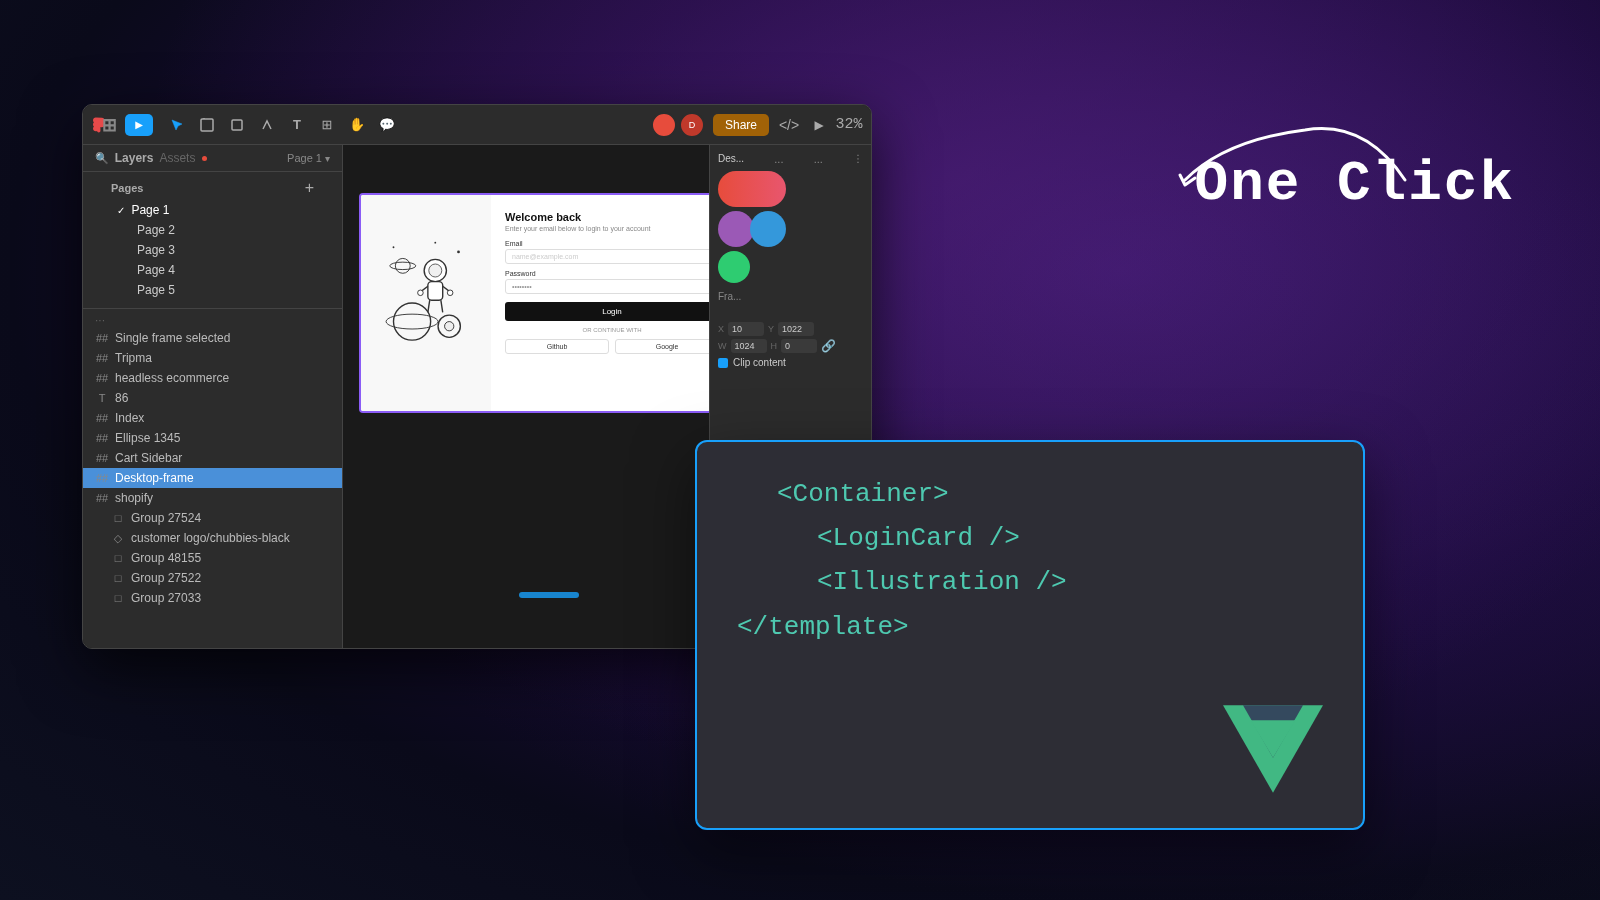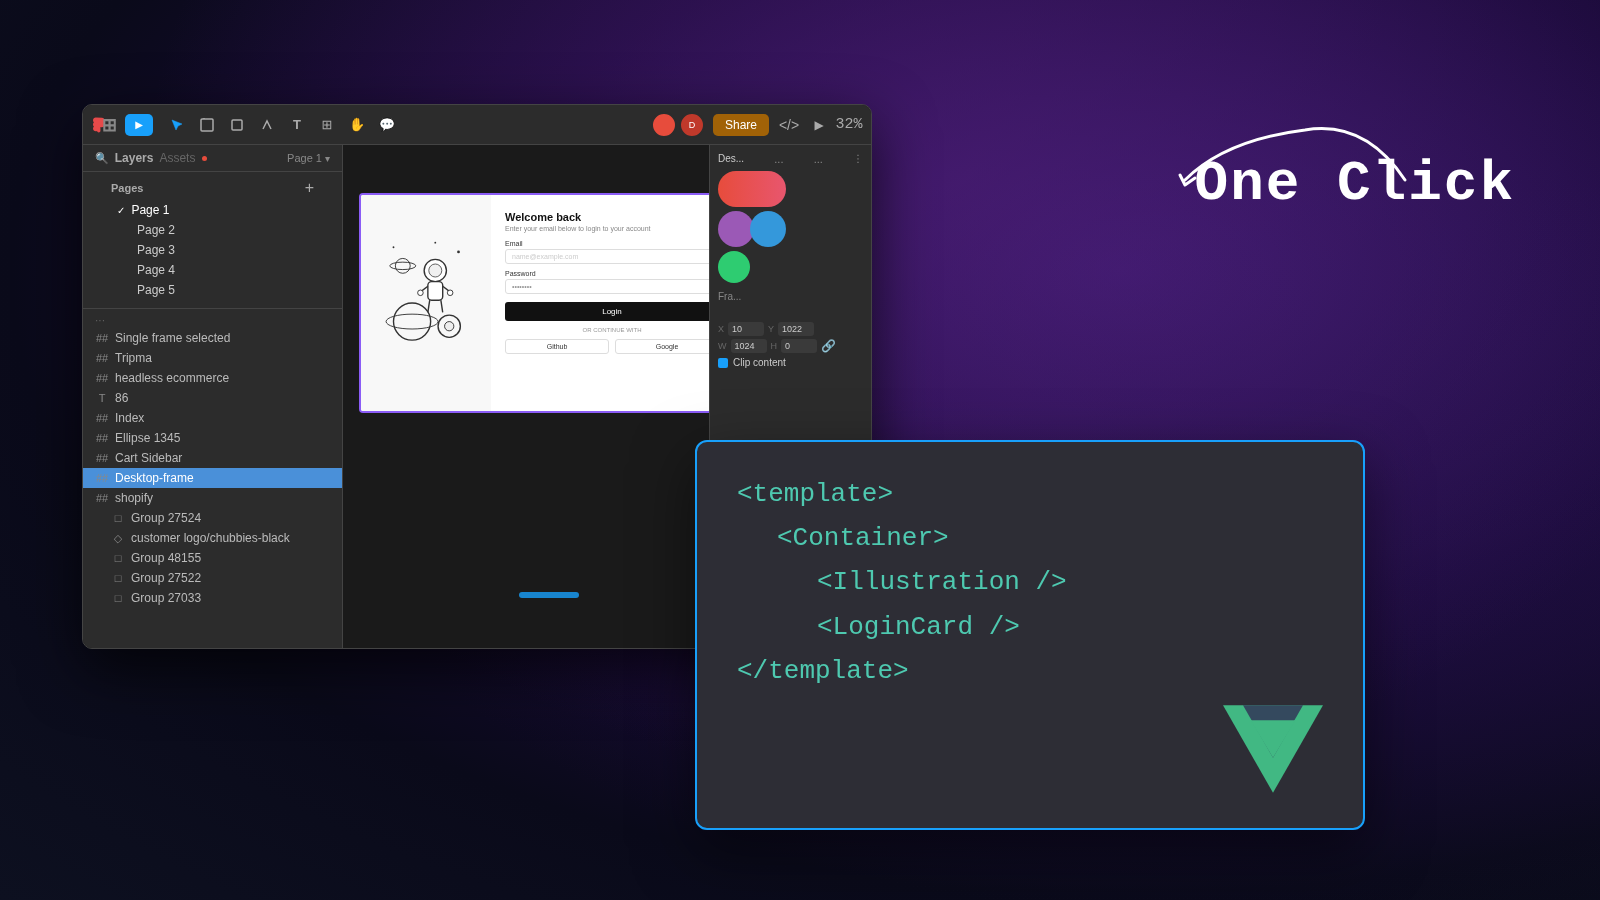--- a/index.html
+++ b/index.html
@@ -746,24 +746,23 @@
     <path d="M 420 80 Q 380 20 320 30 Q 240 40 200 80" stroke="white" stroke-width="3" fill="none" stroke-linecap="round"></path>
     <path d="M 195 75 L 200 85 L 210 78" stroke="white" stroke-width="3" fill="none" stroke-linecap="round" stroke-linejoin="round"></path>
   </svg>
   <div style="position:absolute;top:22px;right:0;margin-top:32px;">
     <div class="one-click-text">One Click</div>
   </div>
 </div>
 
 <div class="code-panel">
   <div class="code-content">
-    <div>&lt;template&gt;</div>
     <div class="code-indent-1">&lt;Container&gt;</div>
+    <div class="code-indent-2">&lt;LoginCard /&gt;</div>
     <div class="code-indent-2">&lt;Illustration /&gt;</div>
-    <div class="code-indent-2">&lt;LoginCard /&gt;</div>
     <div>&lt;/template&gt;</div>
   </div>
 
   <div class="vue-logo">
     <svg viewBox="0 0 200 175" fill="none" xmlns="http://www.w3.org/2000/svg" width="110" height="95">
       <polygon points="100,0 200,0 100,175 0,0" fill="#41b883"></polygon>
       <polygon points="100,0 160,0 100,105 40,0" fill="#34495e"></polygon>
       <polygon points="100,30 145,30 100,105 55,30" fill="#41b883"></polygon>
     </svg>
   </div>

